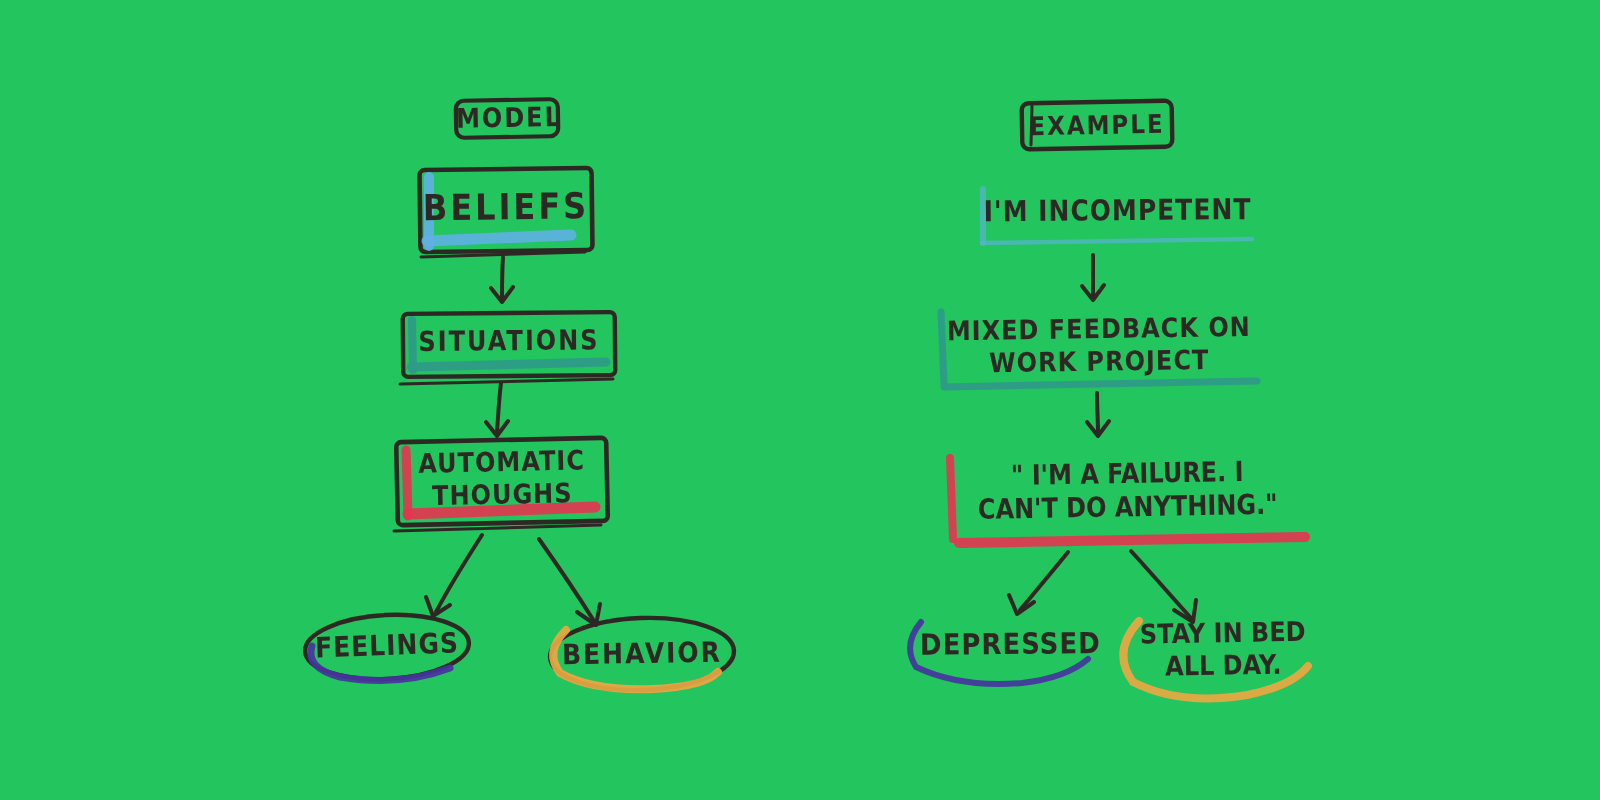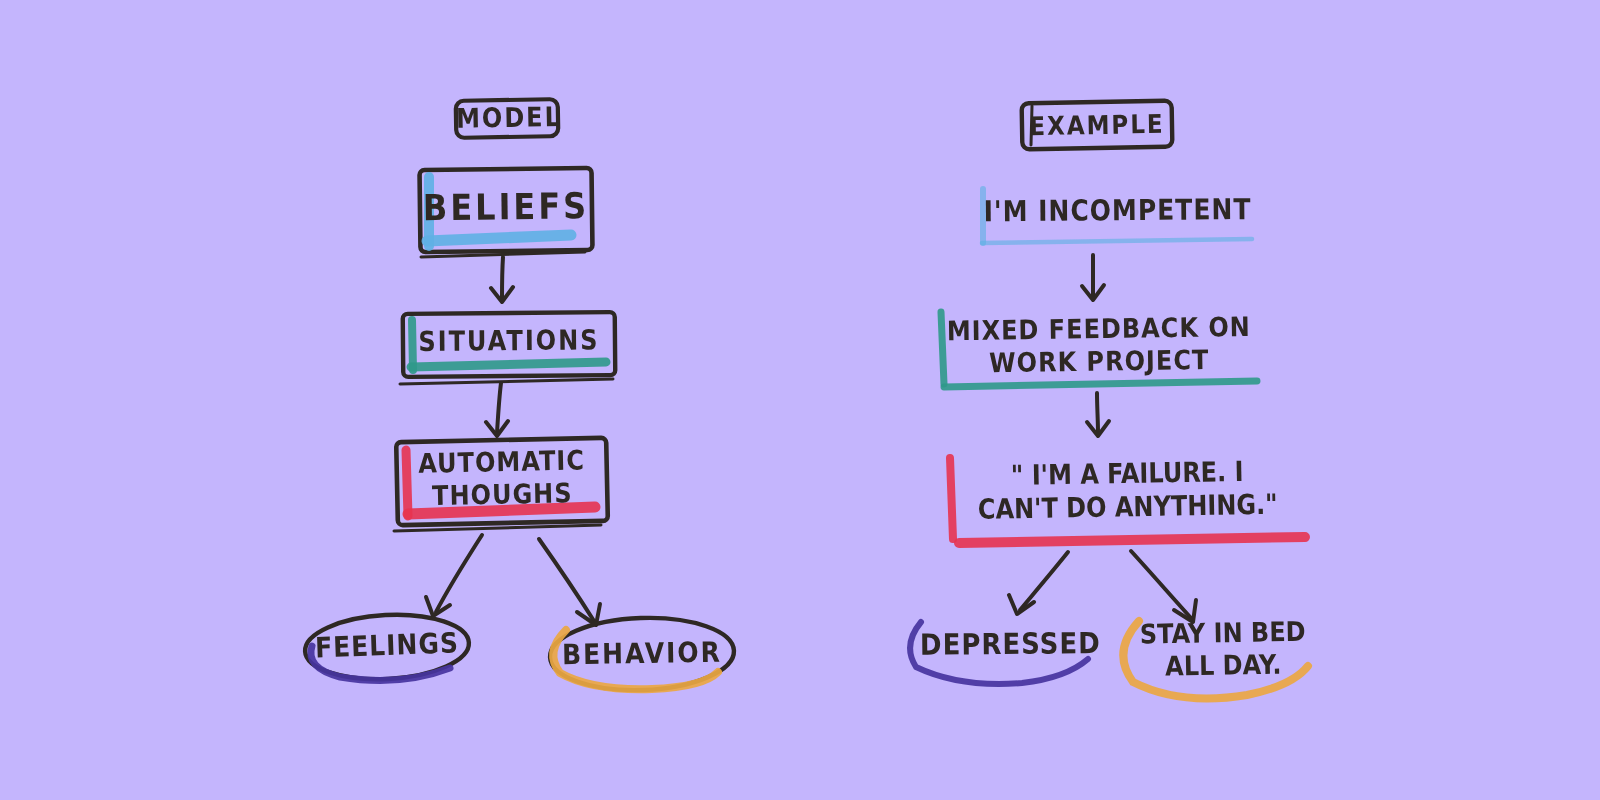--- a/index.html
+++ b/index.html
@@ -4,21 +4,21 @@
 <style>
   html, body {
     margin: 0;
     padding: 0;
     background: #ffffff;
   }
   .canvas {
     position: relative;
     width: 1600px;
     height: 800px;
-    background: #c4b5fd;
+    background: #22c55e;
     overflow: hidden;
     font-family: "DejaVu Sans", sans-serif;
   }
   .strokes {
     position: absolute;
     left: 0;
     top: 0;
   }
   .ink {
     stroke: var(--ink);

